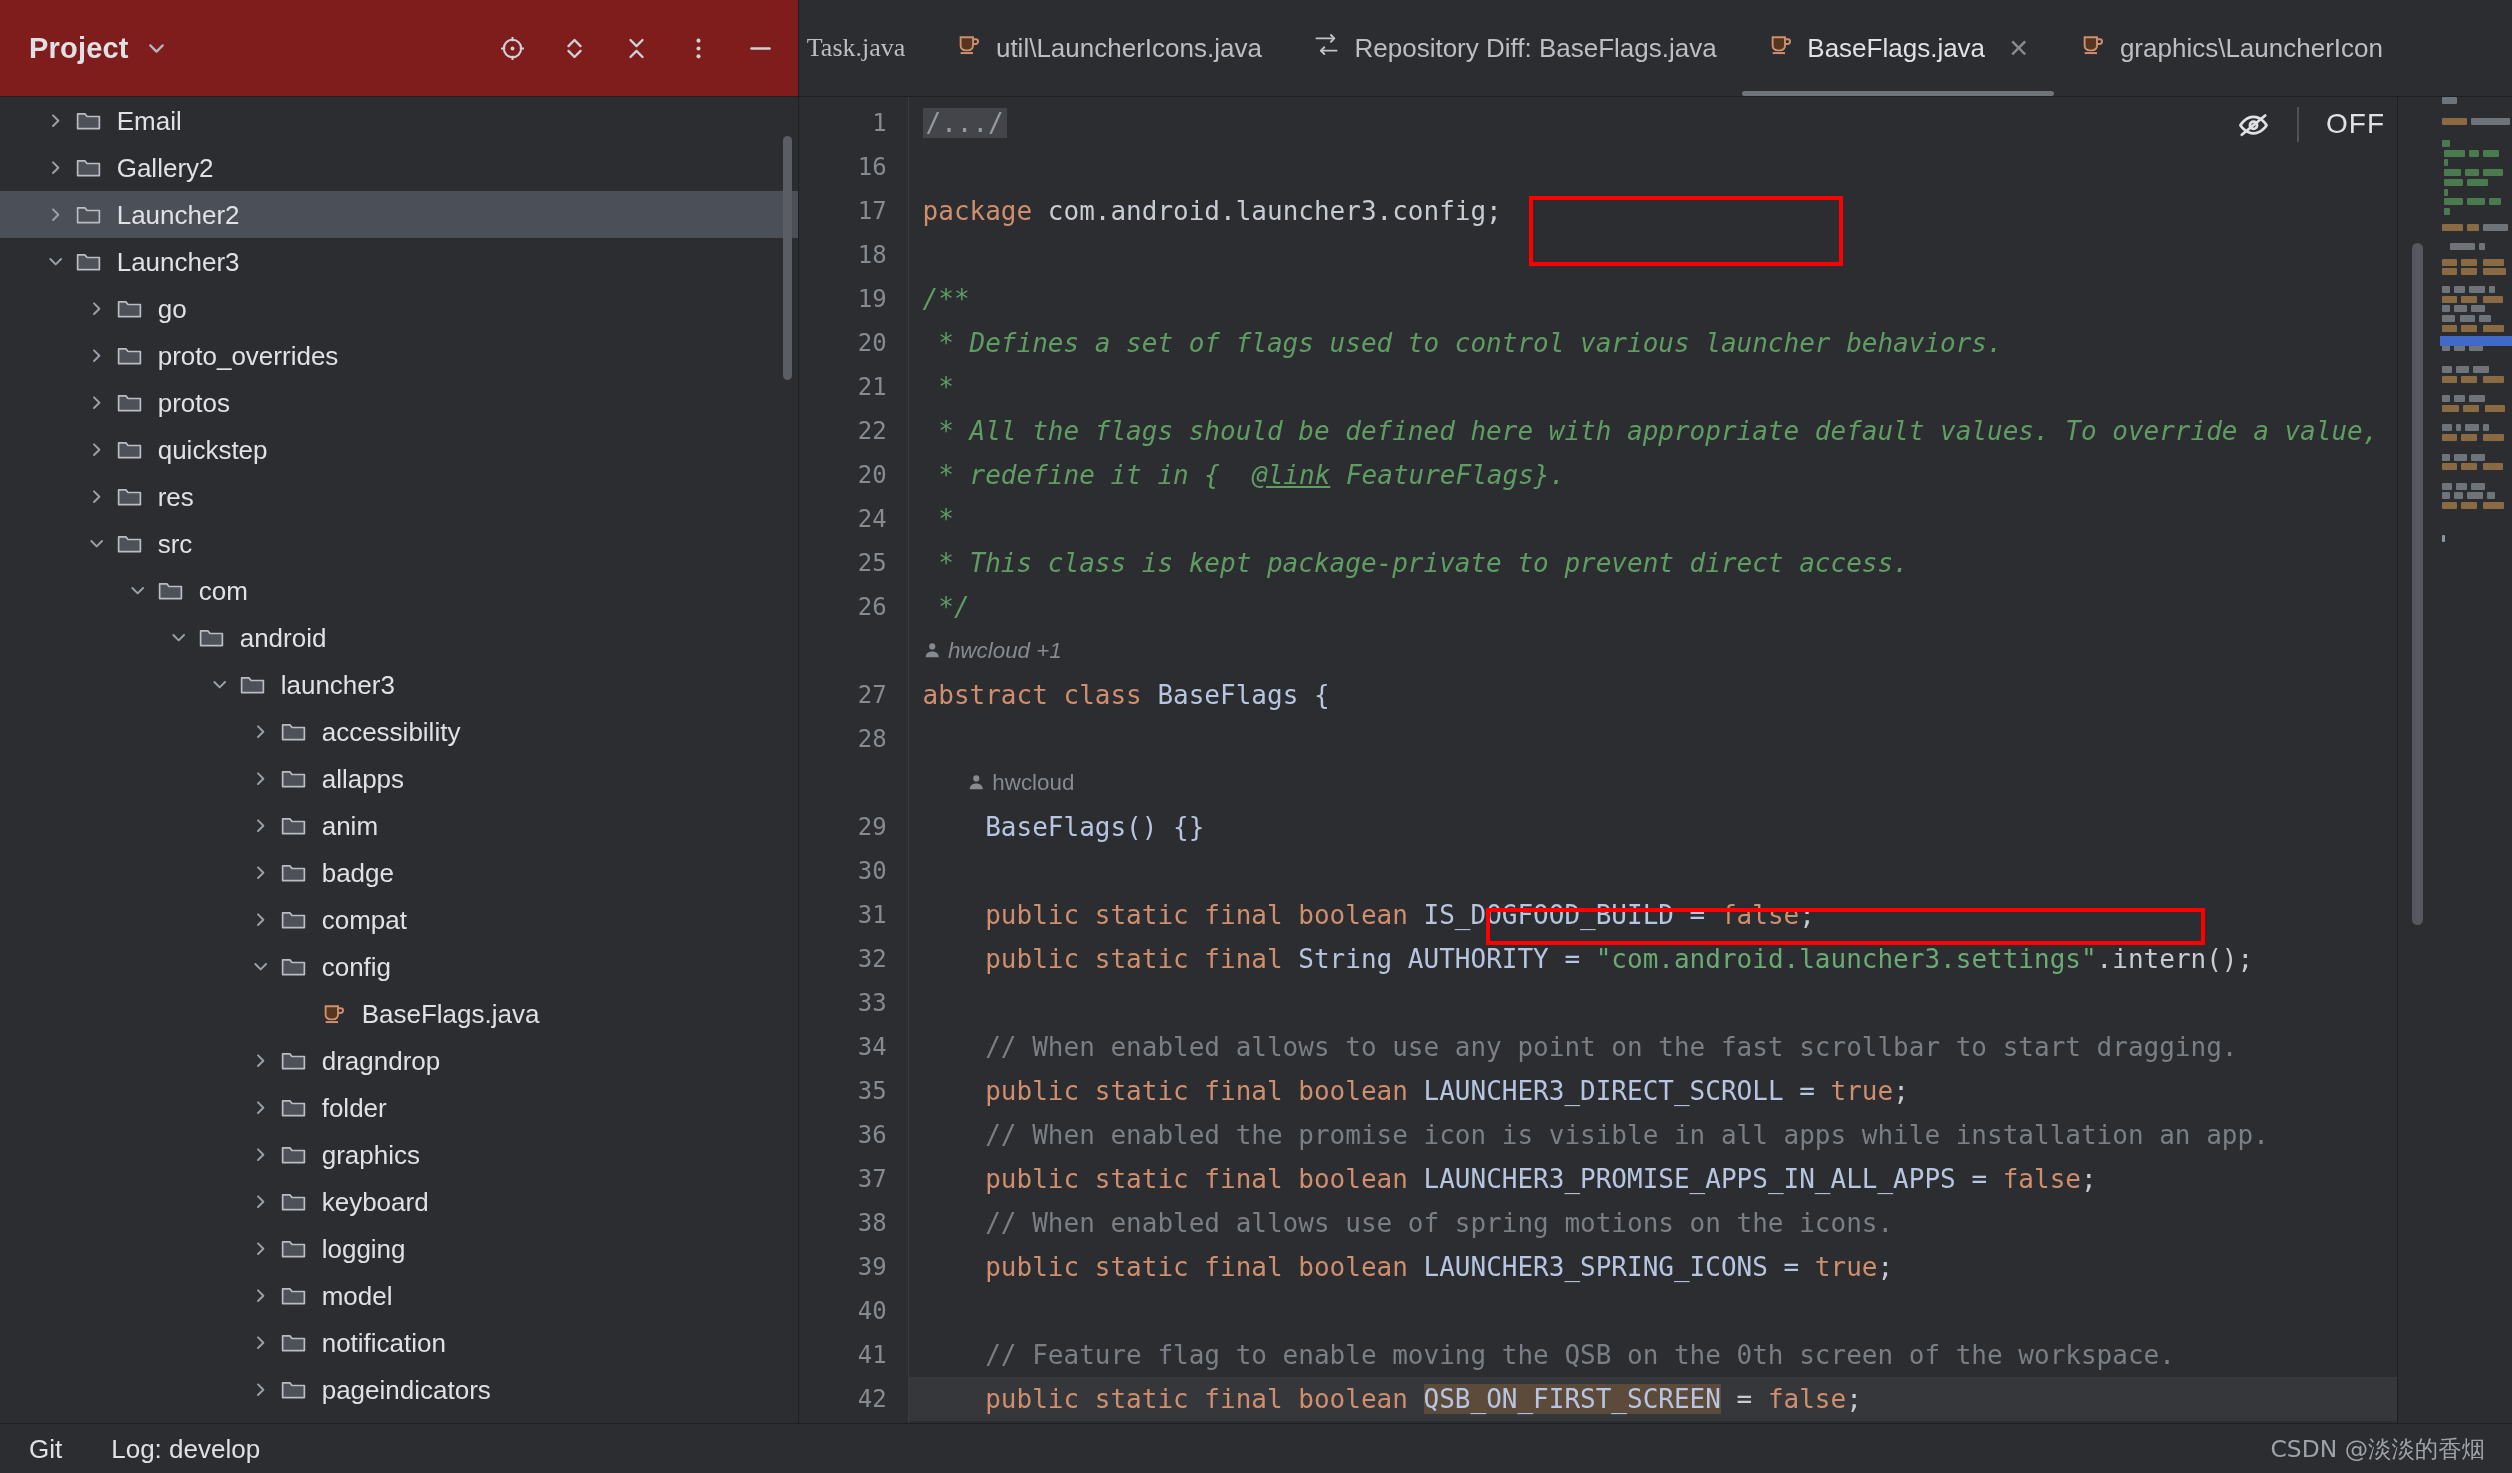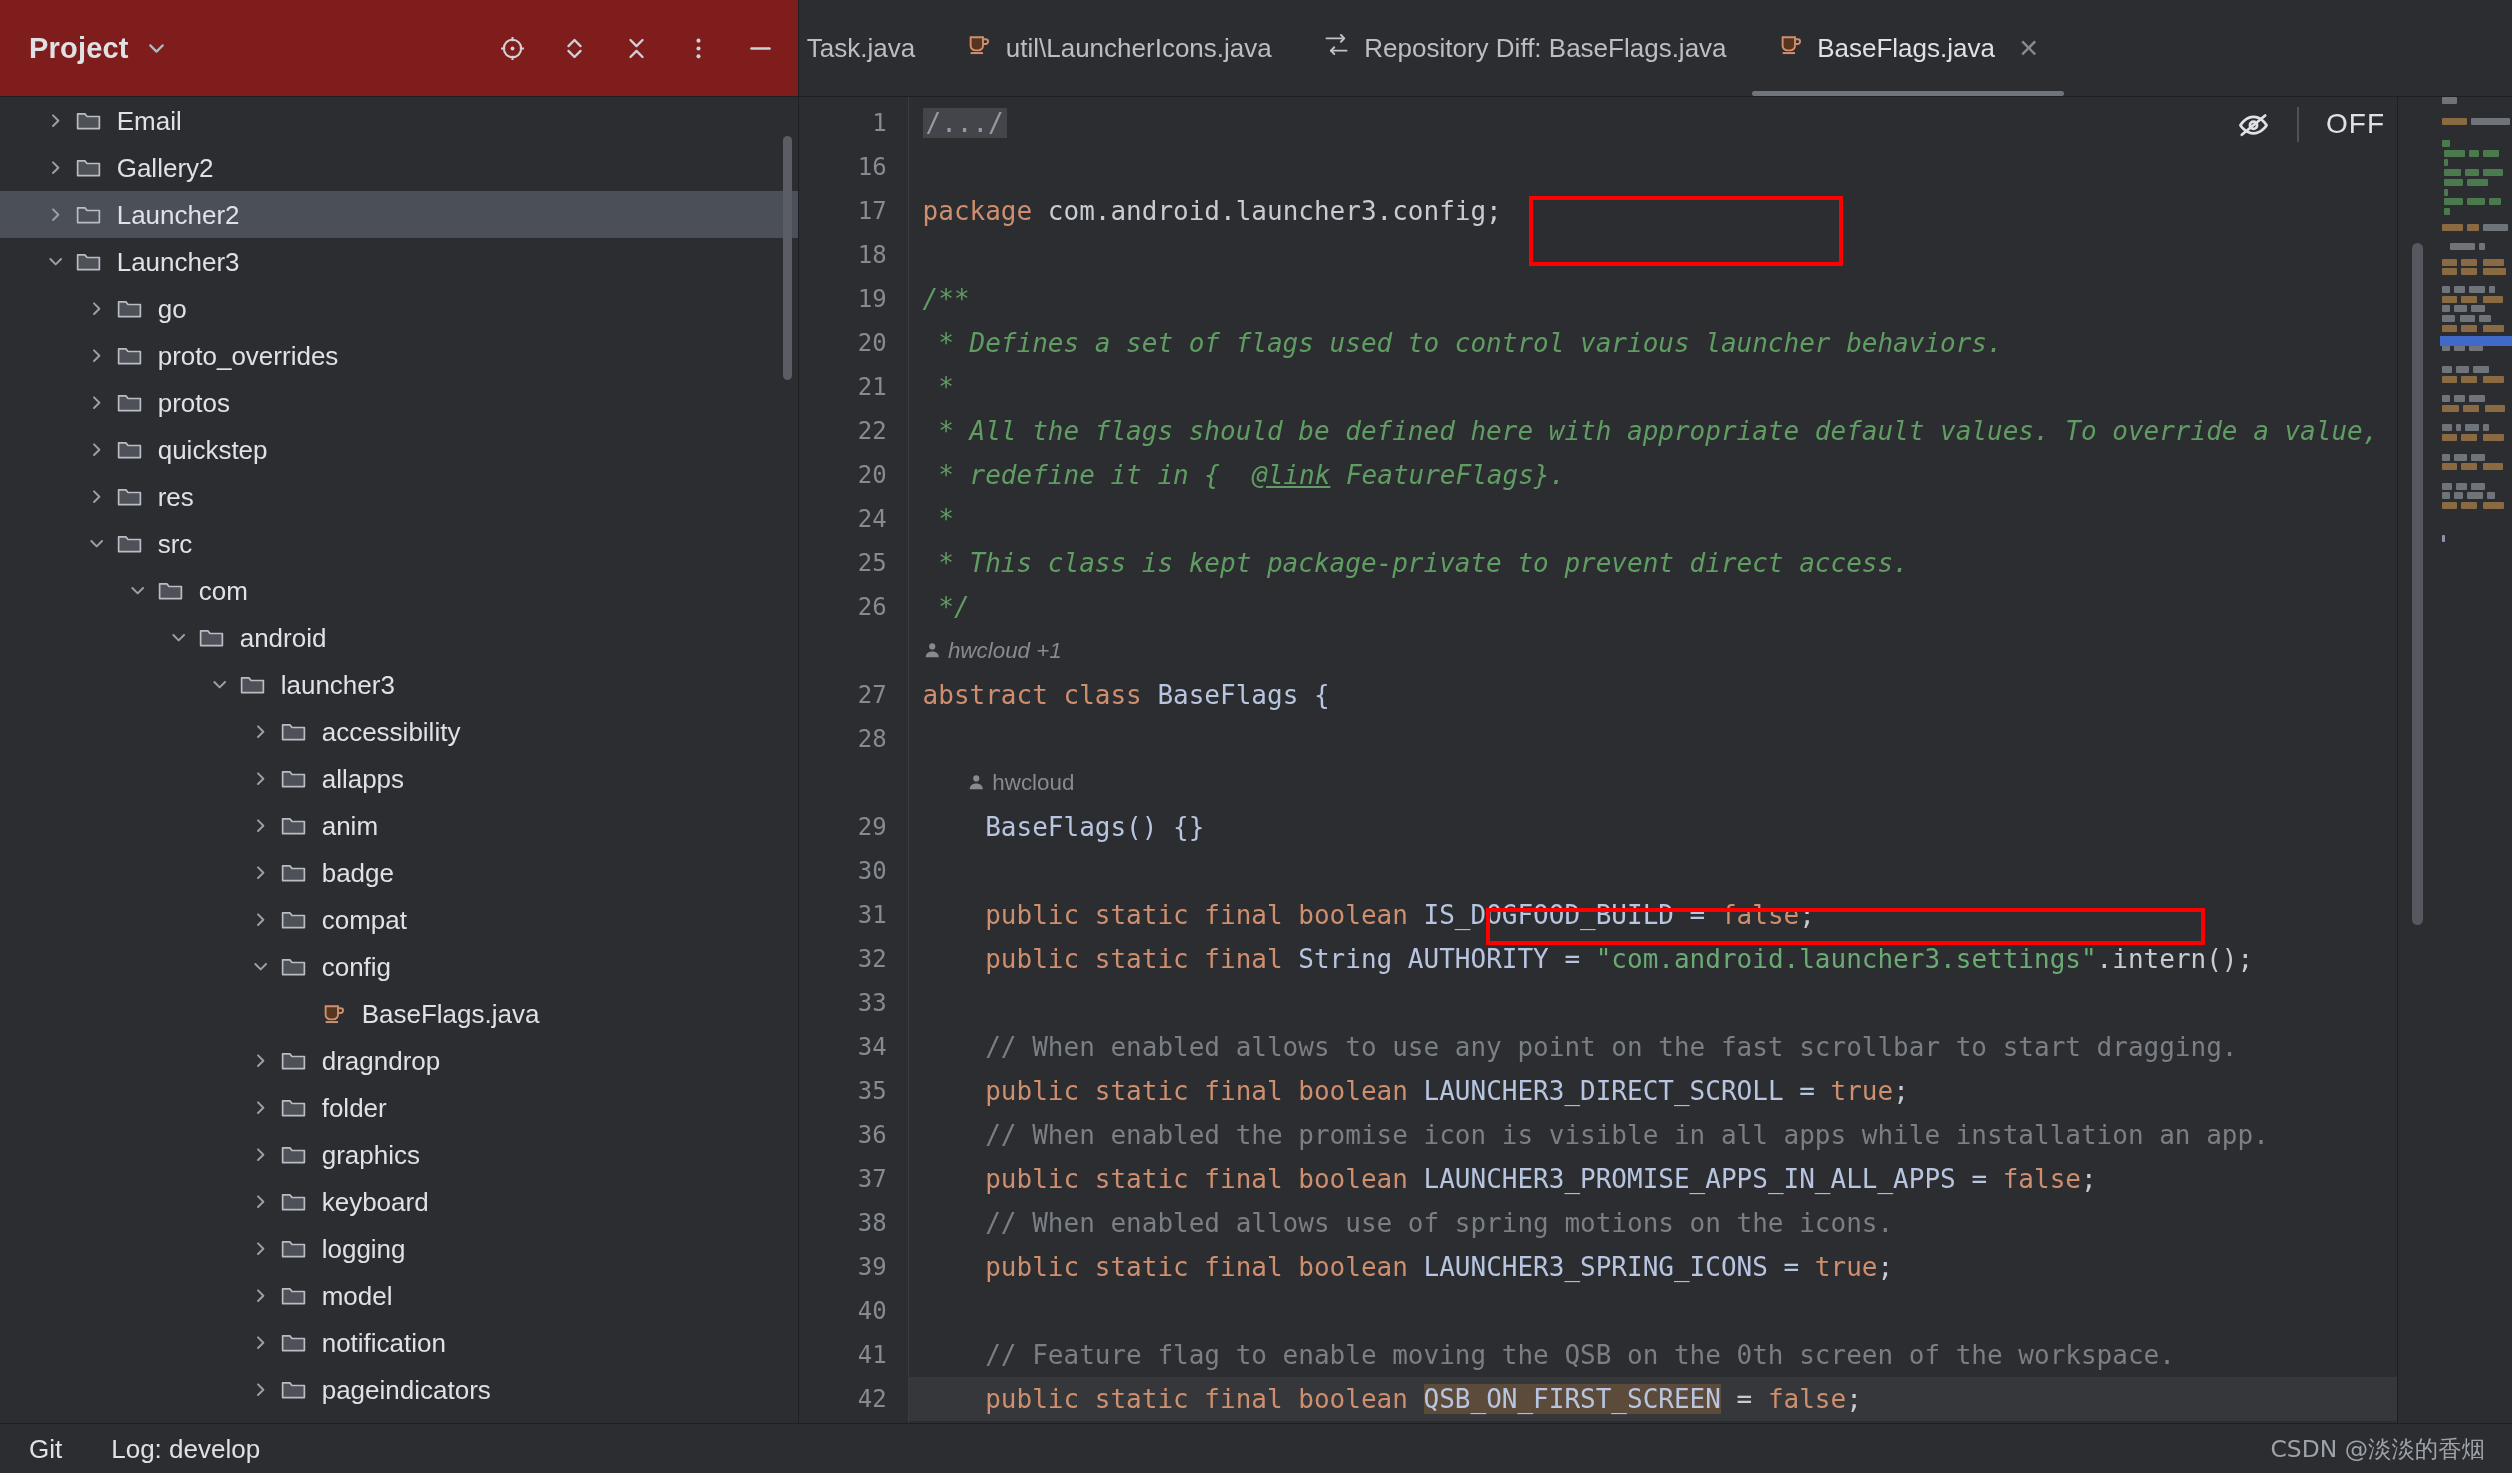--- a/index.html
+++ b/index.html
@@ -70,21 +70,21 @@
     align-items: center;
     gap: 13.6px;
     padding: 0 25px;
     color: #bcbec4;
     font-size: 26px;
     white-space: nowrap;
     cursor: pointer;
     position: relative;
     flex: 0 0 auto;
   }
-  .tab.first { padding-left: 7.8px; }
+  .tab.first { padding-left: 7.8px; font-family: Liberation Serif, serif; }
   .tab.active { background: #2b2d30; color: #dfe1e5; }
   .tab.active::after {
     content: "";
     position: absolute;
     left: 0; right: 0; bottom: 0;
     height: 4.9px;
     background: #6f737a;
     border-radius: 2.9px;
   }
   .tab .close {
@@ -348,20 +348,28 @@
           <span>Repository Diff: BaseFlags.java</span>
         </div>
         <div class="tab active">
           <span><svg width="27" height="27" viewBox="0 0 24 24">
               <path d="M5 5.5h11v7.5a4.2 4.2 0 0 1-4.2 4.2H9.2A4.2 4.2 0 0 1 5 13z" fill="#57361f" stroke="#cf8e6d" stroke-width="1.7"></path>
               <path d="M16.3 7.3h2.1a2.1 2.1 0 0 1 0 4.2h-2.1" fill="none" stroke="#cf8e6d" stroke-width="1.7"></path>
               <line x1="5" y1="19.6" x2="16" y2="19.6" stroke="#cf8e6d" stroke-width="1.8"></line>
             </svg></span>
           <span>BaseFlags.java</span>
           <span class="close">✕</span>
+        </div>
+        <div class="tab">
+          <span><svg width="27" height="27" viewBox="0 0 24 24">
+              <path d="M5 5.5h11v7.5a4.2 4.2 0 0 1-4.2 4.2H9.2A4.2 4.2 0 0 1 5 13z" fill="#57361f" stroke="#cf8e6d" stroke-width="1.7"></path>
+              <path d="M16.3 7.3h2.1a2.1 2.1 0 0 1 0 4.2h-2.1" fill="none" stroke="#cf8e6d" stroke-width="1.7"></path>
+              <line x1="5" y1="19.6" x2="16" y2="19.6" stroke="#cf8e6d" stroke-width="1.8"></line>
+            </svg></span>
+          <span>graphics\LauncherIcon</span>
         </div>
       </div>
   </div>
 
   <div class="body-area">
 
     <div class="tree-pane">
       <div class="tree-inner" id="tree">
           <div class="trow">
             <span style="display:inline-block;width:39px;flex:0 0 39px"></span>

